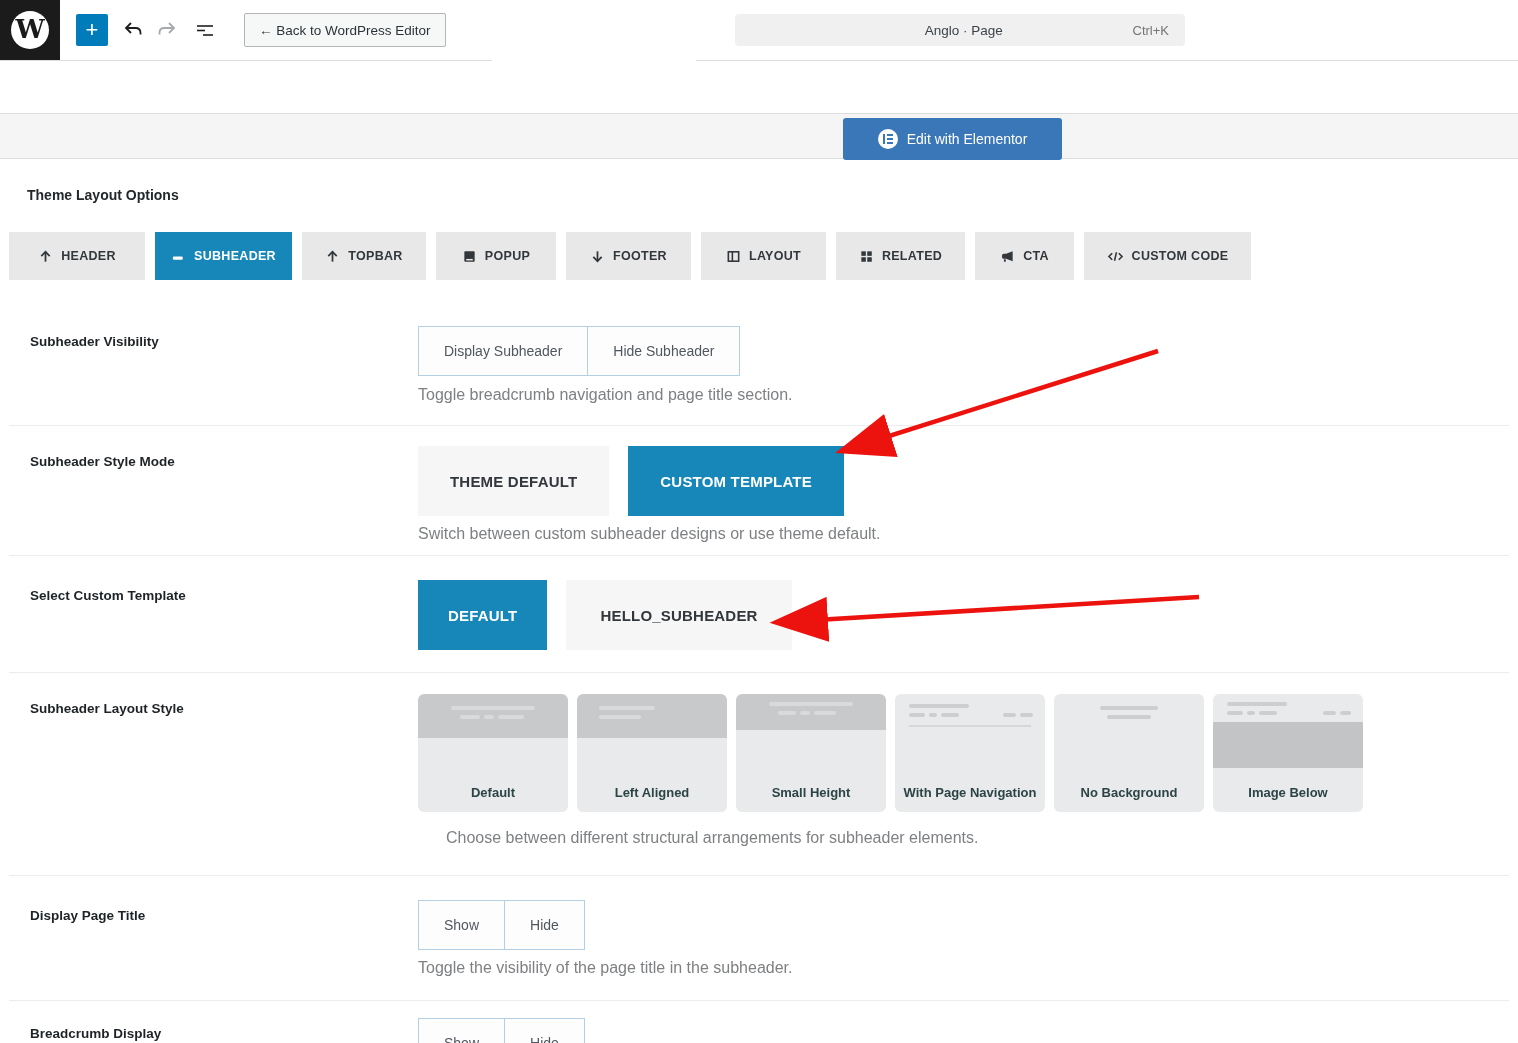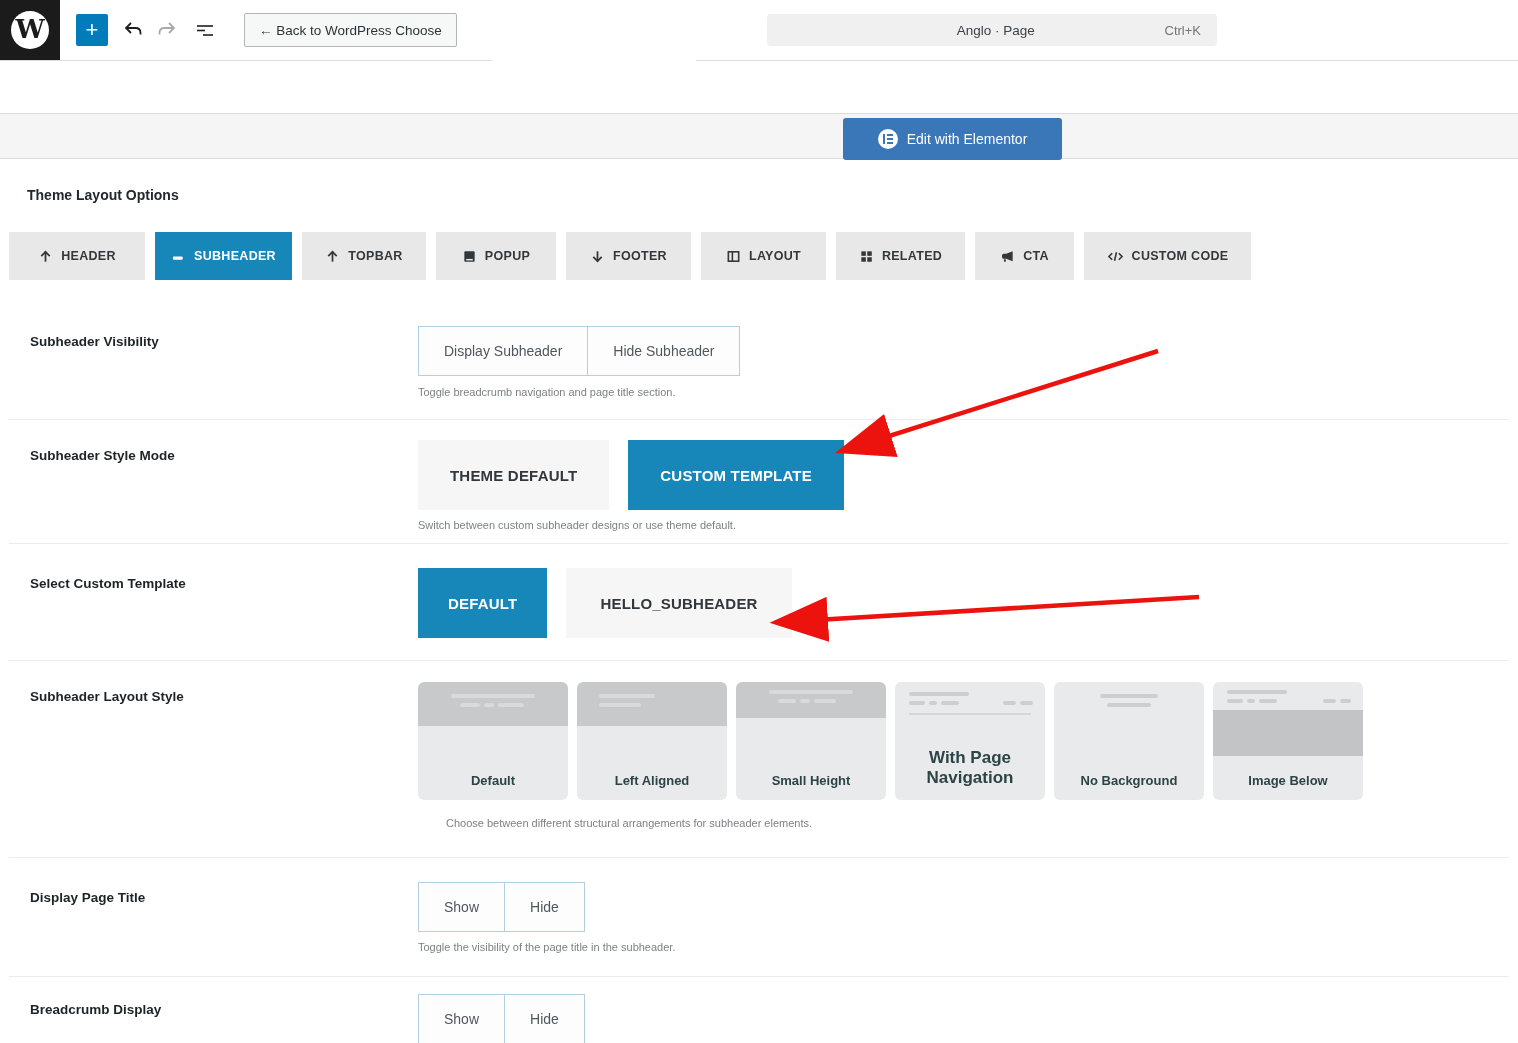--- a/index.html
+++ b/index.html
@@ -12,21 +12,21 @@
   .toolbar { height:60px; display:flex; align-items:center; position:relative; background:#fff; }
   .wp-logo-btn { width:60px; height:60px; background:#1b1b1b; display:flex; align-items:center; justify-content:center; flex:none; cursor:pointer; border:none; }
   .wp-circle { width:38px; height:38px; background:#fff; border-radius:50%; display:flex; align-items:center; justify-content:center; }
   .wp-w { font-family:"DejaVu Serif", serif; font-weight:bold; font-size:26px; color:#1b1b1b; line-height:1; margin-top:-2px; }
   .add-btn { width:32px; height:32px; margin-left:16px; background:#007cba; border:none; border-radius:2px; color:#fff; font-size:22px; line-height:30px; text-align:center; cursor:pointer; flex:none; }
   .tb-icon-btn { width:34px; height:34px; border:none; background:transparent; display:flex; align-items:center; justify-content:center; cursor:pointer; flex:none; }
   .tb-icon-btn.undo { margin-left:8px; color:#1e1e1e; }
   .tb-icon-btn.redo { color:#a7aaad; }
   .tb-icon-btn.listview { margin-left:4px; color:#1e1e1e; }
   .back-btn { margin-left:22px; height:34px; padding:0 14px; background:#f6f7f7; border:1px solid #b5b5b5; border-radius:2px; font-size:13.5px; color:#2c3338; cursor:pointer; font-family:inherit; }
-  .cmd-bar { position:absolute; left:767px; top:14px; width:450px; height:32px; background:#f0f0f0; border:none; border-radius:4px; display:flex; align-items:center; cursor:pointer; font-family:inherit; }
+  .cmd-bar { position:absolute; left:735px; top:14px; width:450px; height:32px; background:#f0f0f0; border:none; border-radius:4px; display:flex; align-items:center; cursor:pointer; font-family:inherit; }
   .cmd-title { flex:1; text-align:center; font-size:13.5px; color:#3c434a; padding-left:60px; }
   .cmd-shortcut { font-size:13px; color:#757575; padding-right:16px; }
   .tb-border-left { position:absolute; top:60px; left:0; width:492px; height:0; border-top:1px solid #dddddd; }
   .tb-border-right { position:absolute; top:60px; left:696px; right:0; height:0; border-top:1px solid #dddddd; }
   
   .elementor-bar { margin-top:53px; height:46px; background:#f5f5f5; border-top:1px solid #dcdcde; border-bottom:1px solid #dcdcde; position:relative; }
   .elementor-btn { position:absolute; left:843px; top:4px; height:42px; width:219px; background:#3a77b9; color:#fff; border:none; border-radius:3px; font-size:14px; font-family:inherit; display:flex; align-items:center; justify-content:center; gap:9px; cursor:pointer; }
   .el-icon { width:20px; height:20px; background:#fff; border-radius:50%; position:relative; flex:none; }
   .el-icon i { position:absolute; background:#3a77b9; }
   .el-icon .v { left:5px; top:5px; width:2.6px; height:10px; }
@@ -38,21 +38,21 @@
   .tabs { margin:30px 9px 0 9px; display:flex; gap:10px; }
   .tab { height:48px; background:#e8e8e8; color:#32373c; display:flex; align-items:center; justify-content:center; gap:8px; font-size:12.5px; font-weight:bold; letter-spacing:0.3px; cursor:pointer; flex:none; }
   .tab.active { background:#1786b8; color:#fff; }
   .tab svg { flex:none; }
   .t-header{width:136px}.t-subheader{width:137px}.t-topbar{width:124px}.t-popup{width:120px}.t-footer{width:125px}.t-layout{width:125px}.t-related{width:129px}.t-cta{width:99px}.t-code{width:167px}
   
   .row { margin:0 9px; display:flex; align-items:flex-start; border-bottom:1px solid #ececec; }
   .row:last-child { border-bottom:none; }
   .row-label { width:409px; flex:none; padding-left:21px; padding-top:8px; font-size:13.5px; font-weight:bold; color:#1d2327; }
   .row-ctrl { flex:1; }
-  .help { margin-top:10px; font-size:11px; color:#7e8084; }
+  .help { margin-top:10px; font-size:16px; color:#7e8084; }
   .r-visibility { padding-top:46px; padding-bottom:21px; }
   .r-stylemode  { padding-top:20px; padding-bottom:12px; }
   .r-stylemode .help { margin-top:9px; }
   .r-template   { padding-top:24px; padding-bottom:22px; }
   .r-layoutstyle{ padding-top:21px; padding-bottom:28px; }
   .r-layoutstyle .row-label { padding-top:7px; }
   .r-layoutstyle .help { margin-top:17px;margin-left:28px; }
   .r-pagetitle  { padding-top:24px; padding-bottom:23px; }
   .r-pagetitle .help { margin-top:9px; }
   .r-breadcrumb { padding-top:17px; }
@@ -63,21 +63,21 @@
   
   .choice-group { display:flex; gap:19px; }
   .choice { height:70px; border:none; font-family:inherit; font-size:15px; font-weight:bold; letter-spacing:0.2px; cursor:pointer; background:#f6f6f6; color:#32373c; padding:0 32px; }
   .choice.selected { background:#1786b8; color:#fff; }
   .choice.c-default { padding:0 30px; }
   .choice.c-hello { padding:0 34px; }
   
   .thumbs { display:flex; gap:9px; }
   .thumb { width:150px; height:118px; background:#e9eaeb; border-radius:6px; position:relative; cursor:pointer; flex:none; overflow:hidden; }
   .thumb-label { position:absolute; left:0; right:0; bottom:12px; text-align:center; font-size:13px; font-weight:bold; color:#2d4447; }
-  .thumb-label.small-text { font-size:17px; }
+  .thumb-label.small-text { font-size:13px; }
   .tblock { position:absolute; left:0; right:0; top:0; background:#c7c9ca; border-radius:6px 6px 0 0; }
   .tline { position:absolute; height:4px; border-radius:2px; background:#d9dadb; }
   .tline.dark { background:#cdced0; }
   .tdash-row { position:absolute; display:flex; gap:4px; }
   .tdash { height:3.5px; border-radius:2px; background:#d9dadb; }
   .tdash.dark { background:#cdced0; }
   .thr { position:absolute; left:14px; right:14px; height:2px; background:#d6d7d8; }
   .tband { position:absolute; left:0; right:0; background:#c2c4c6; }
   
   .anno { position:absolute; inset:0; width:1518px; height:1043px; pointer-events:none; z-index:10; }
@@ -104,21 +104,21 @@
         <path d="M18 9 H8.5 C5.5 9 3.5 11 3.5 14 V15.5"></path>
       </svg>
   </button>
   <button class="tb-icon-btn listview">
     <svg width="24" height="24" viewBox="0 0 24 24" stroke="currentColor" stroke-width="1.6">
         <line x1="4" y1="8" x2="20" y2="8"></line>
         <line x1="4" y1="12.5" x2="12" y2="12.5"></line>
         <line x1="10" y1="17" x2="20" y2="17"></line>
       </svg>
   </button>
-  <button class="back-btn">← Back to WordPress Choose</button>
+  <button class="back-btn">← Back to WordPress Editor</button>
   <button class="cmd-bar">
     <span class="cmd-title">Anglo · Page</span>
     <span class="cmd-shortcut">Ctrl+K</span>
   </button>
   <div class="tb-border-left"></div>
   <div class="tb-border-right"></div>
 </div>
 
 <div class="elementor-bar">
   <button class="elementor-btn">

